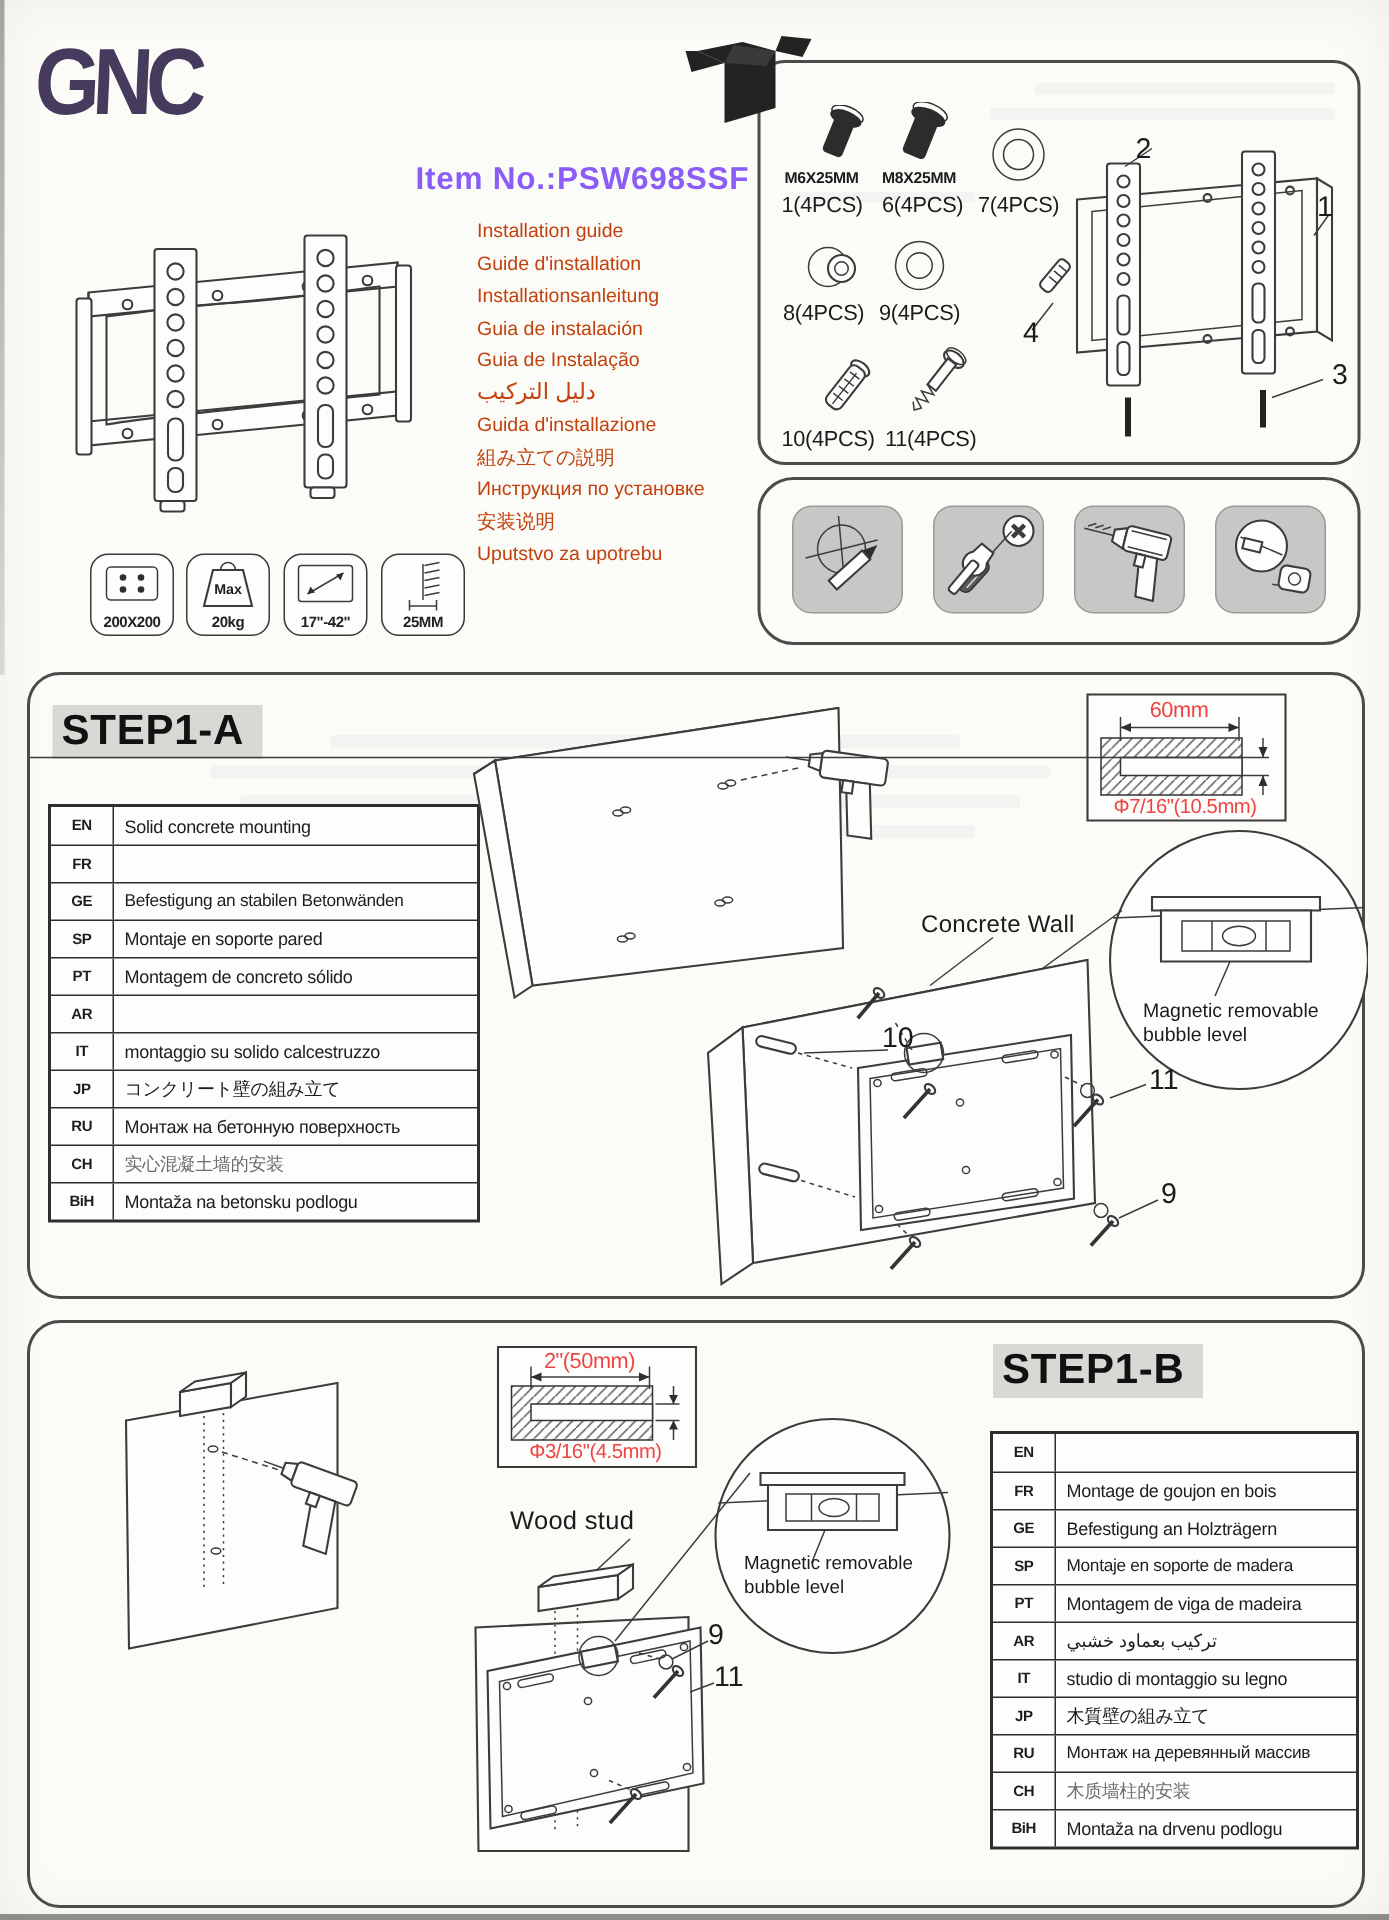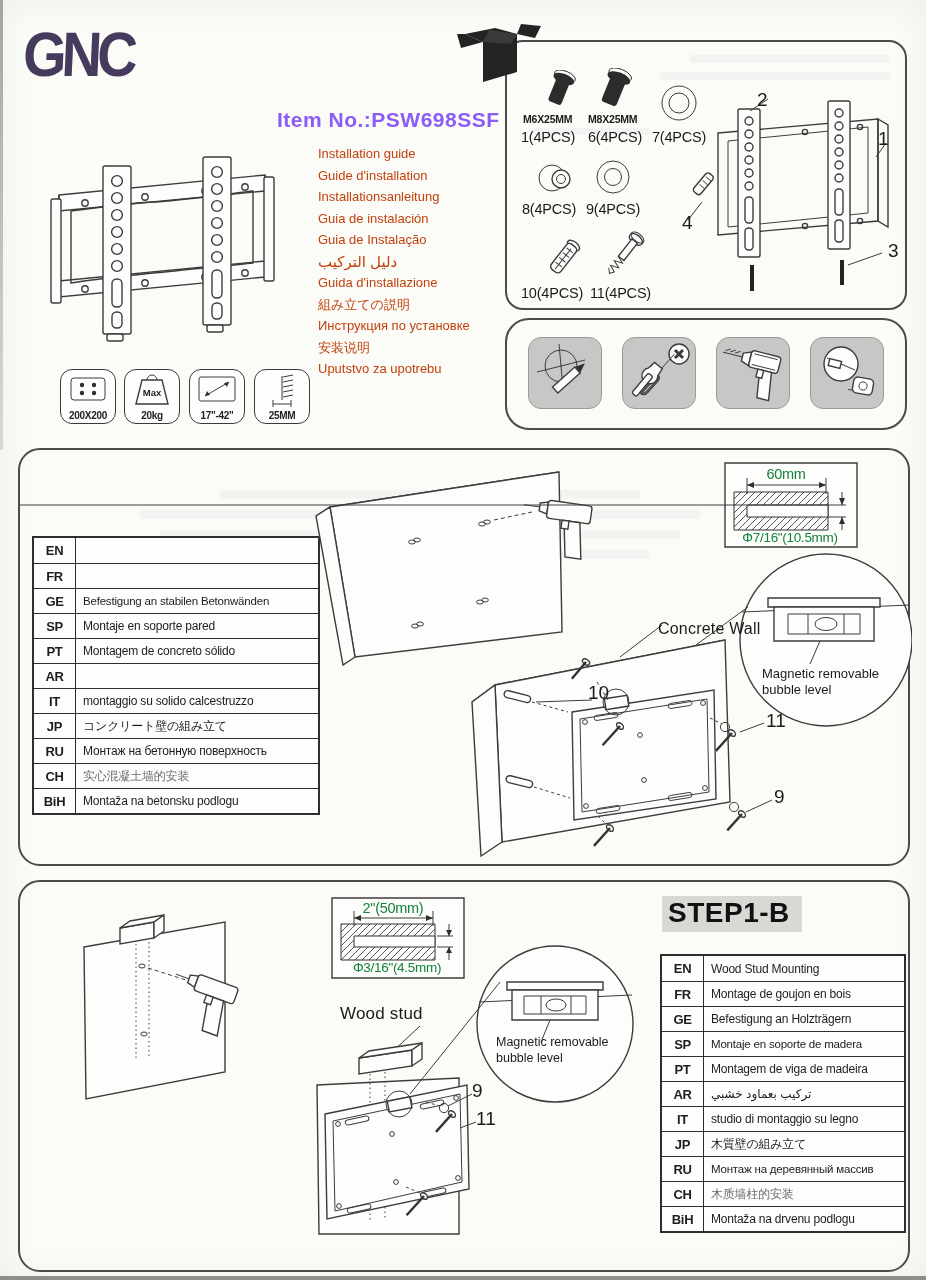--- a/index.html
+++ b/index.html
@@ -31,26 +31,26 @@
 
   .tool-tile { position:absolute; width:74px; height:72px; background:#c7c7c5; border-radius:13px;
                border:1px solid #9a9a98; }
 
   .step-band { display:inline-block; background:#d8d8d5; padding:1px 12px 3px 6px; font-weight:900;
                font-size:28px; letter-spacing:.5px; color:#111; }
 
   .lang-table { position:absolute; border:2px solid #2e2e2e; background:#fdfdfb; }
   .lt-row { display:grid; grid-template-columns:42px 1fr; height:25px; border-top:1.4px solid #2e2e2e; }
   .lt-row:first-child { border-top:none; }
-  .lt-code { border-right:1.4px solid #2e2e2e; font-weight:bold; font-size:13px;
+  .lt-code { border-right:1.4px solid #2e2e2e; font-weight:bold; font-size:10px;
              display:flex; align-items:center; justify-content:center; letter-spacing:-.3px;}
   .lt-text { display:flex; align-items:center; padding-left:7px; font-size:12px; white-space:nowrap; letter-spacing:-.2px;}
   .lt-gray .lt-text { color:#6d6d6d; }
 
-  .spec-label { font-size:13.5px; color:#15803d; text-align:center; letter-spacing:-.3px;}
+  .spec-label { font-size:13.5px; color:#ef4444; text-align:center; letter-spacing:-.3px;}
   .wall-label { font-size:16px; color:#1b1b1b; letter-spacing:.2px;}
   .level-label { font-size:13px; color:#1b1b1b; line-height:16px; }
 
   .ghost { position:absolute; background:#8a93a0; opacity:.07; border-radius:2px; }
   .scan-edge-l { position:absolute; left:0; top:0; width:3px; height:450px; background:linear-gradient(#555,#bbb); opacity:.5;}
   .scan-edge-b { position:absolute; left:0; bottom:0; width:100%; height:4px; background:#3a3a3a; opacity:.55;}
 </style>
 </head>
 <body>
 
@@ -327,29 +327,31 @@
       <g transform="rotate(10 52 48)">
           <rect x="42" y="40" width="20" height="16" rx="4" class="line-art" stroke-width="1.6"></rect>
           <circle cx="52" cy="48" r="4" class="thin"></circle>
           <line x1="38" y1="54" x2="42" y2="54" class="thin" stroke-width="3"></line>
         </g>
     </svg>
   </div>
 
   <div class="panel" style="left:18px; top:448px; width:892px; height:418px; border-radius:22px;">
 
+    <div class="abs step-band" style="left:15px; top:20px;">STEP1-A</div>
 
     <div class="ghost" style="left:200px; top:40px; width:420px; height:9px;"></div>
     <div class="ghost" style="left:120px; top:60px; width:560px; height:9px;"></div>
     <div class="ghost" style="left:140px; top:80px; width:520px; height:9px;"></div>
     <div class="ghost" style="left:330px; top:100px; width:300px; height:9px;"></div>
 
     <div class="lang-table" style="left:12px; top:86px; width:288px;">
       <div class="lt-row">
           <div class="lt-code">EN</div>
+          <div class="lt-text">Solid  concrete  mounting</div>
         </div>
       <div class="lt-row">
           <div class="lt-code">FR</div>
         </div>
       <div class="lt-row">
           <div class="lt-code">GE</div>
           <div class="lt-text" style="font-size:11.5px">Befestigung an stabilen Betonwänden</div>
         </div>
       <div class="lt-row">
           <div class="lt-code">SP</div>
@@ -504,38 +506,37 @@
           </g>
         <line x1="578" y1="366" x2="586" y2="374" class="thin" stroke-dasharray="3 3"></line>
         <line x1="572" y1="250" x2="516" y2="252" class="thin"></line>
         <line x1="744" y1="273" x2="720" y2="282" class="thin"></line>
         <line x1="752" y1="350" x2="726" y2="362" class="thin"></line>
       </g>
     </svg>
 
     <div class="abs spec-label" style="left:707px; top:16px; width:118px; font-size:14.5px;">60mm</div>
     <div class="abs spec-label" style="left:700px; top:80px; width:140px;">Φ7/16"(10.5mm)</div>
-    <div class="abs wall-label" style="left:594px; top:170px;margin-left:44px;">Concrete Wall</div>
+    <div class="abs wall-label" style="left:594px; top:158px;">Concrete Wall</div>
     <div class="abs level-label" style="left:742px; top:216px;">
       <div>Magnetic removable</div>
       <div>bubble level</div>
     </div>
     <div class="abs co" style="left:568px; top:232px;">10</div>
     <div class="abs co" style="left:746px; top:260px;">11</div>
     <div class="abs co" style="left:754px; top:336px;">9</div>
   </div>
 
   <div class="panel" style="left:18px; top:880px; width:892px; height:392px; border-radius:22px;">
 
     <div class="abs step-band" style="left:642px; top:14px;">STEP1-B</div>
 
     <div class="lang-table" style="left:640px; top:72px; width:246px;">
       <div class="lt-row">
           <div class="lt-code">EN</div>
-          <div class="lt-text">Wood Stud Mounting</div>
         </div>
       <div class="lt-row">
           <div class="lt-code">FR</div>
           <div class="lt-text">Montage de goujon en bois</div>
         </div>
       <div class="lt-row">
           <div class="lt-code">GE</div>
           <div class="lt-text">Befestigung an Holzträgern</div>
         </div>
       <div class="lt-row">

